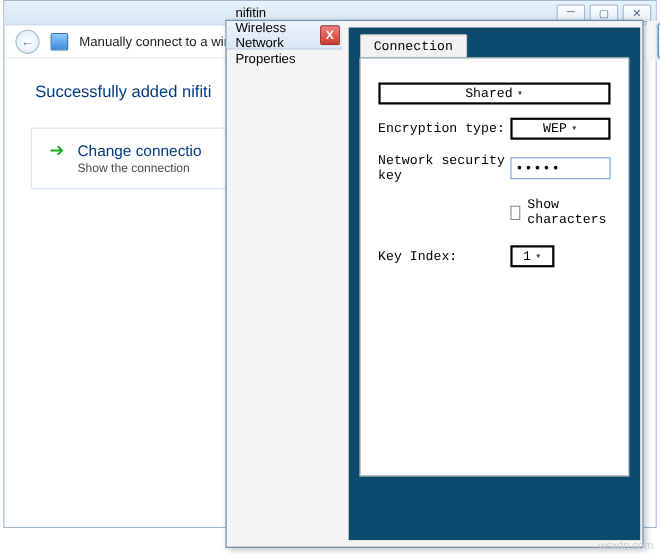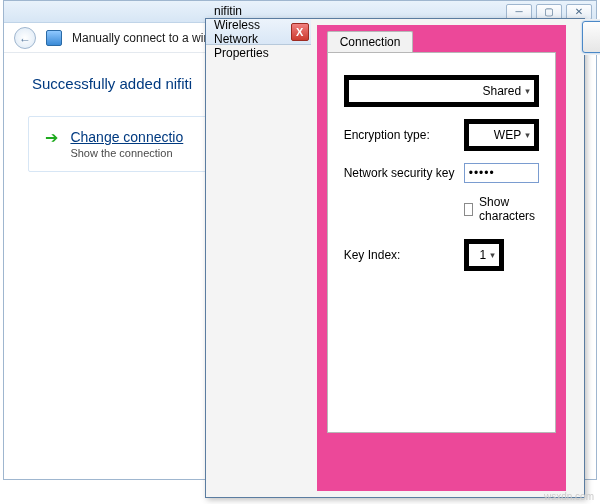--- a/index.html
+++ b/index.html
@@ -63,21 +63,21 @@
   .wiz-success {
     color: #003a80; font-size: 15px; margin: 6px 0 24px 4px;
   }
   .wiz-option {
     border: 1px solid #d7e6f5;
     border-radius: 2px;
     padding: 12px 16px;
     display:flex; gap:12px; align-items: flex-start;
   }
   .wiz-option .arrow { color:#1faa1f; font-size:16px; line-height:1; margin-top:1px;}
-  .wiz-option .opt-title { color:#003a80; font-size:14px;text-decoration:underline; }
+  .wiz-option .opt-title { color:#003a80; font-size:14px; }
   .wiz-option .opt-sub { color:#4a4a4a; font-size:11px; margin-top:2px;}
   
   .dlg {
     position: absolute;
     left: 205px; top: 18px;
     width: 380px; height: 480px;
     border: 1px solid #5a7ca0;
     background: #f4f4f4;
     box-shadow: 2px 2px 6px rgba(0,0,0,0.25);
     display:flex; flex-direction:row;
@@ -95,24 +95,25 @@
     width: 40px; height: 18px;
     margin-right: 2px;
     background: linear-gradient(#f08080,#cc3b2f);
     border: 1px solid #9d2b22;
     border-radius: 2px;
     color:#fff; font-weight:bold;
     display:flex;align-items:center;justify-content:center;
     font-size:11px;
   }
   .dlg-content {
-    flex:1; background:#ec4899; margin: 6px;
+    flex:1; background:#0c4a6e; margin: 6px;
     border: none;
     padding: 4px 10px 10px 10px;
     position: relative;
+    font-family: Liberation Mono, monospace;
   }
   .tabs {
     display:flex; align-items:flex-end;
     border-bottom: 1px solid #b7b7b7;
     height: 24px;
   }
   .tab {
     border: 1px solid #b7b7b7;
     border-bottom: none;
     background: #f2f2f2;
@@ -131,23 +132,23 @@
   .panel {
     border: 1px solid #b7b7b7; border-top:none;
     background:#fff;
     padding: 22px 16px 16px 16px;
     height: 380px;
   }
   .row { display:flex; align-items:center; margin-bottom: 12px; }
   .row label { width: 120px; font-size:12px; color:#000; }
   .row .ctrl { flex:1; }
   .combo {
-    border:5px solid #000000; background:#fff;
-    height:32px; display:flex; align-items:center;
-    padding: 0 4px; justify-content:flex-end;
+    border:2px solid #000000; background:#fff;
+    height:20px; display:flex; align-items:center;
+    padding: 0 4px; justify-content:center;
     font-size:12px;
   }
   .combo .chev { font-size:9px; color:#444; padding-left:4px;}
   .combo.small { width: 40px; flex: 0 0 40px; }
   .textbox {
     border:1px solid #7a9cd0; background:#fff;
     height:20px; width:100%;
     padding: 0 4px; font-size:12px;
     display:flex; align-items:center;
     letter-spacing: 1px;

